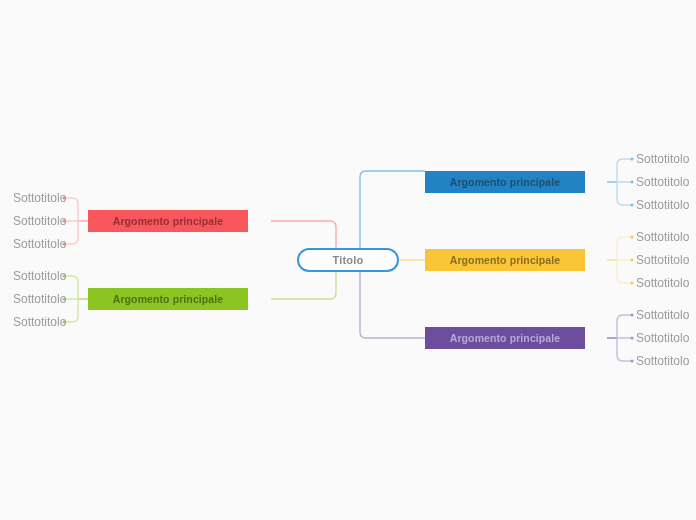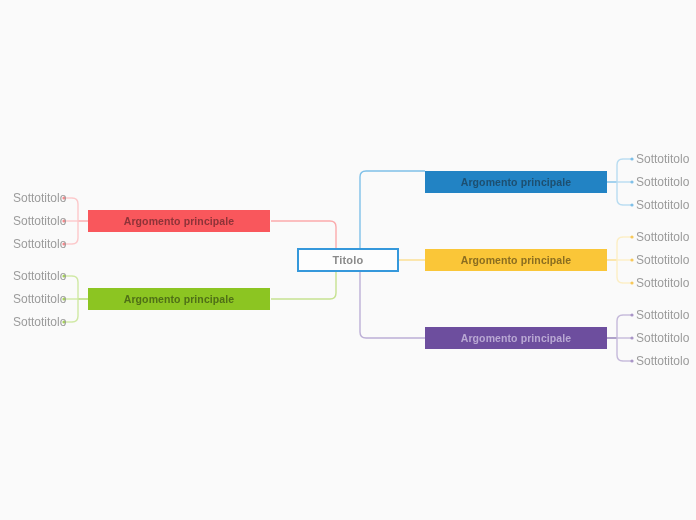--- a/index.html
+++ b/index.html
@@ -36,29 +36,29 @@
     white-space: nowrap;
   }
   
   .root-node {
     left: 297px;
     top: 248px;
     width: 102px;
     height: 24px;
     background: #fdfdfd;
     border: 2px solid #3598db;
-    border-radius: 0;
+    border-radius: 12px;
     font-size: 11px;
     font-weight: bold;
     color: #8a8a8a;
     letter-spacing: 0.2px;
   }
   
   .topic-node {
-    width: 182px;
+    width: 160px;
     height: 22px;
     font-size: 10.5px;
     font-weight: bold;
     letter-spacing: 0.1px;
   }
   .topic-right { left: 425px; }
   .topic-left  { left: 88px; }
 
   .topic-blue   { top: 171px; background: #2283c4; color: #1d4f70; }
   .topic-yellow { top: 249px; background: #fac638; color: #8a6d20; }

